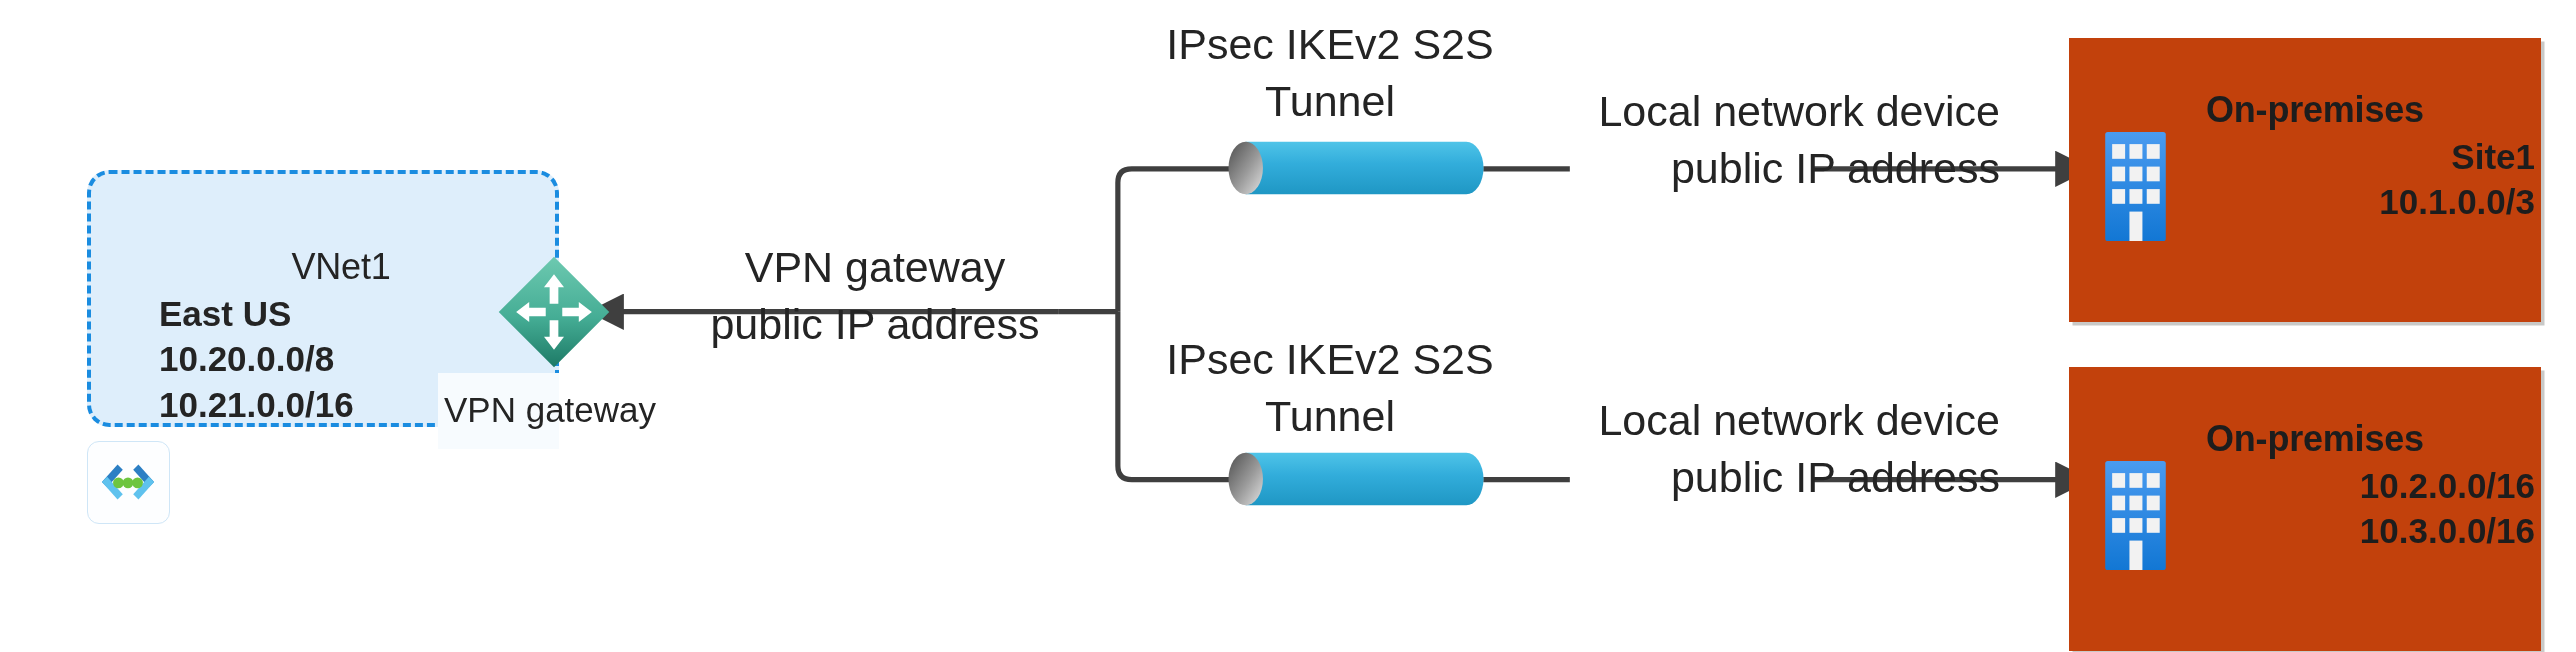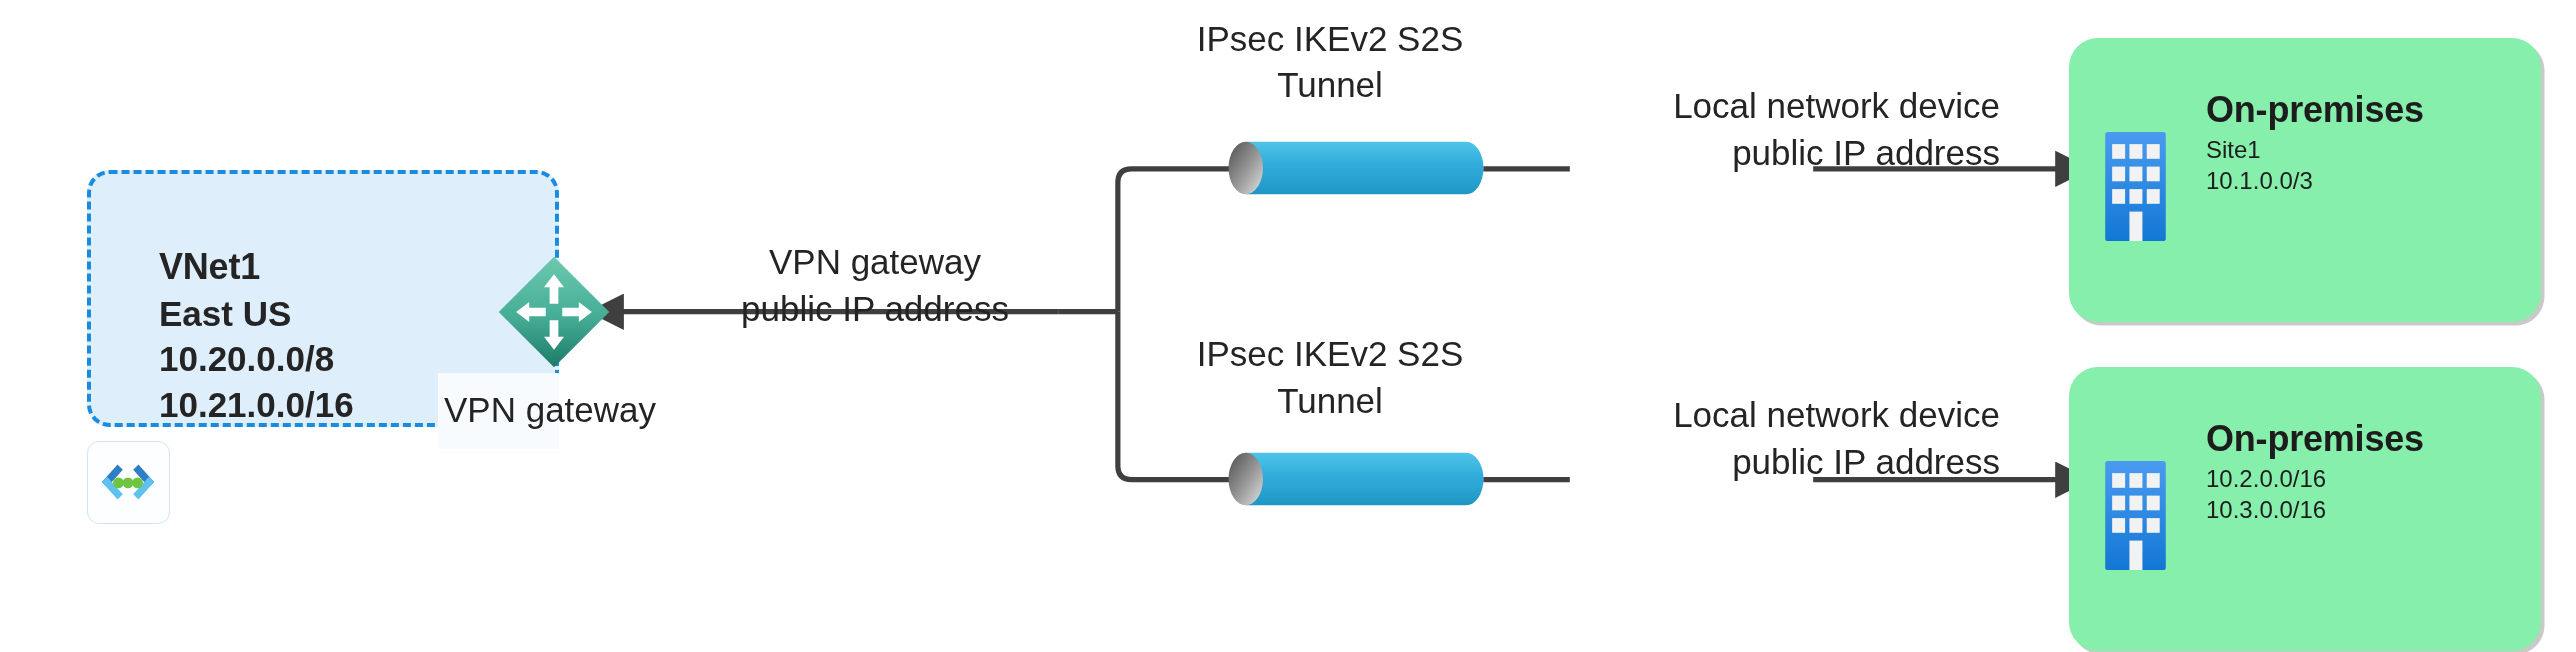--- a/index.html
+++ b/index.html
@@ -41,22 +41,23 @@
   #vnet-text {
     position: absolute;
     left: 159px;
     top: 244px;
     width: 364px;
     line-height: 1.30;
     color: #242424;
   }
   #vnet-text .title {
     font-size: 36px;
-    font-weight: bold;
+    font-weight: normal;
     letter-spacing: -0.2px;
+    text-align: center;
   }
   #vnet-text .line {
     font-size: 35px;
     font-weight: bold;
   }
 
   
   #vnet-icon {
     position: absolute;
     left: 87px;
@@ -76,21 +77,21 @@
     left: 497px;
     top: 255px;
     width: 114px;
     height: 114px;
   }
 
   
   .label {
     position: absolute;
     color: #242424;
-    font-size: 35px;
+    font-size: 43px;
     line-height: 1.33;
     white-space: pre-line;
   }
   .label.center { text-align: center; }
   .label.left { text-align: right; }
 
   #label-vpn-gw-public-ip { left: 693px; top: 239px; width: 364px; }
   #label-tunnel-1        { left: 1161px; top: 15.6px;  width: 338px; }
   #label-tunnel-2        { left: 1161px; top: 331px; width: 338px; }
   #label-lnd-1           { left: 1575px; top: 83px;  width: 425px; }
@@ -121,23 +122,22 @@
     height: 56px;
   }
   #tunnel-1 { left: 1226px; top: 140px; }
   #tunnel-2 { left: 1226px; top: 451px; }
 
   
   .onprem-box {
     position: absolute;
     width: 472px;
     height: 284px;
-    background: #86efac;
+    background: #c2410c;
     box-shadow: 3.5px 3.5px 0 0 #c9c9c7;
-    border-radius: 29px;
   }
   #onprem-1 { left: 2069px; top: 38px; }
   #onprem-2 { left: 2069px; top: 367px; }
 
   .onprem-icon {
     position: absolute;
     left: 36px;
     top: 94px;
     width: 61px;
     height: 109px;
@@ -149,22 +149,23 @@
     width: 329px;
     line-height: 1.30;
     color: #1d1d1d;
   }
   .onprem-text .title {
     font-size: 36px;
     font-weight: bold;
     letter-spacing: -0.2px;
   }
   .onprem-text .line {
-    font-size: 24px;
-    font-weight: normal;
+    font-size: 35px;
+    font-weight: bold;
+    text-align: right;
   }
 </style>
 </head>
 <body>
 
 <div id="canvas">
 
   <svg class="svg-layer" viewBox="0 0 2973 753" xmlns="http://www.w3.org/2000/svg">
     <defs>
       <marker id="arrow-left" viewBox="0 0 12 12" refX="11" refY="6" markerWidth="7" markerHeight="7" orient="auto-start-reverse">

